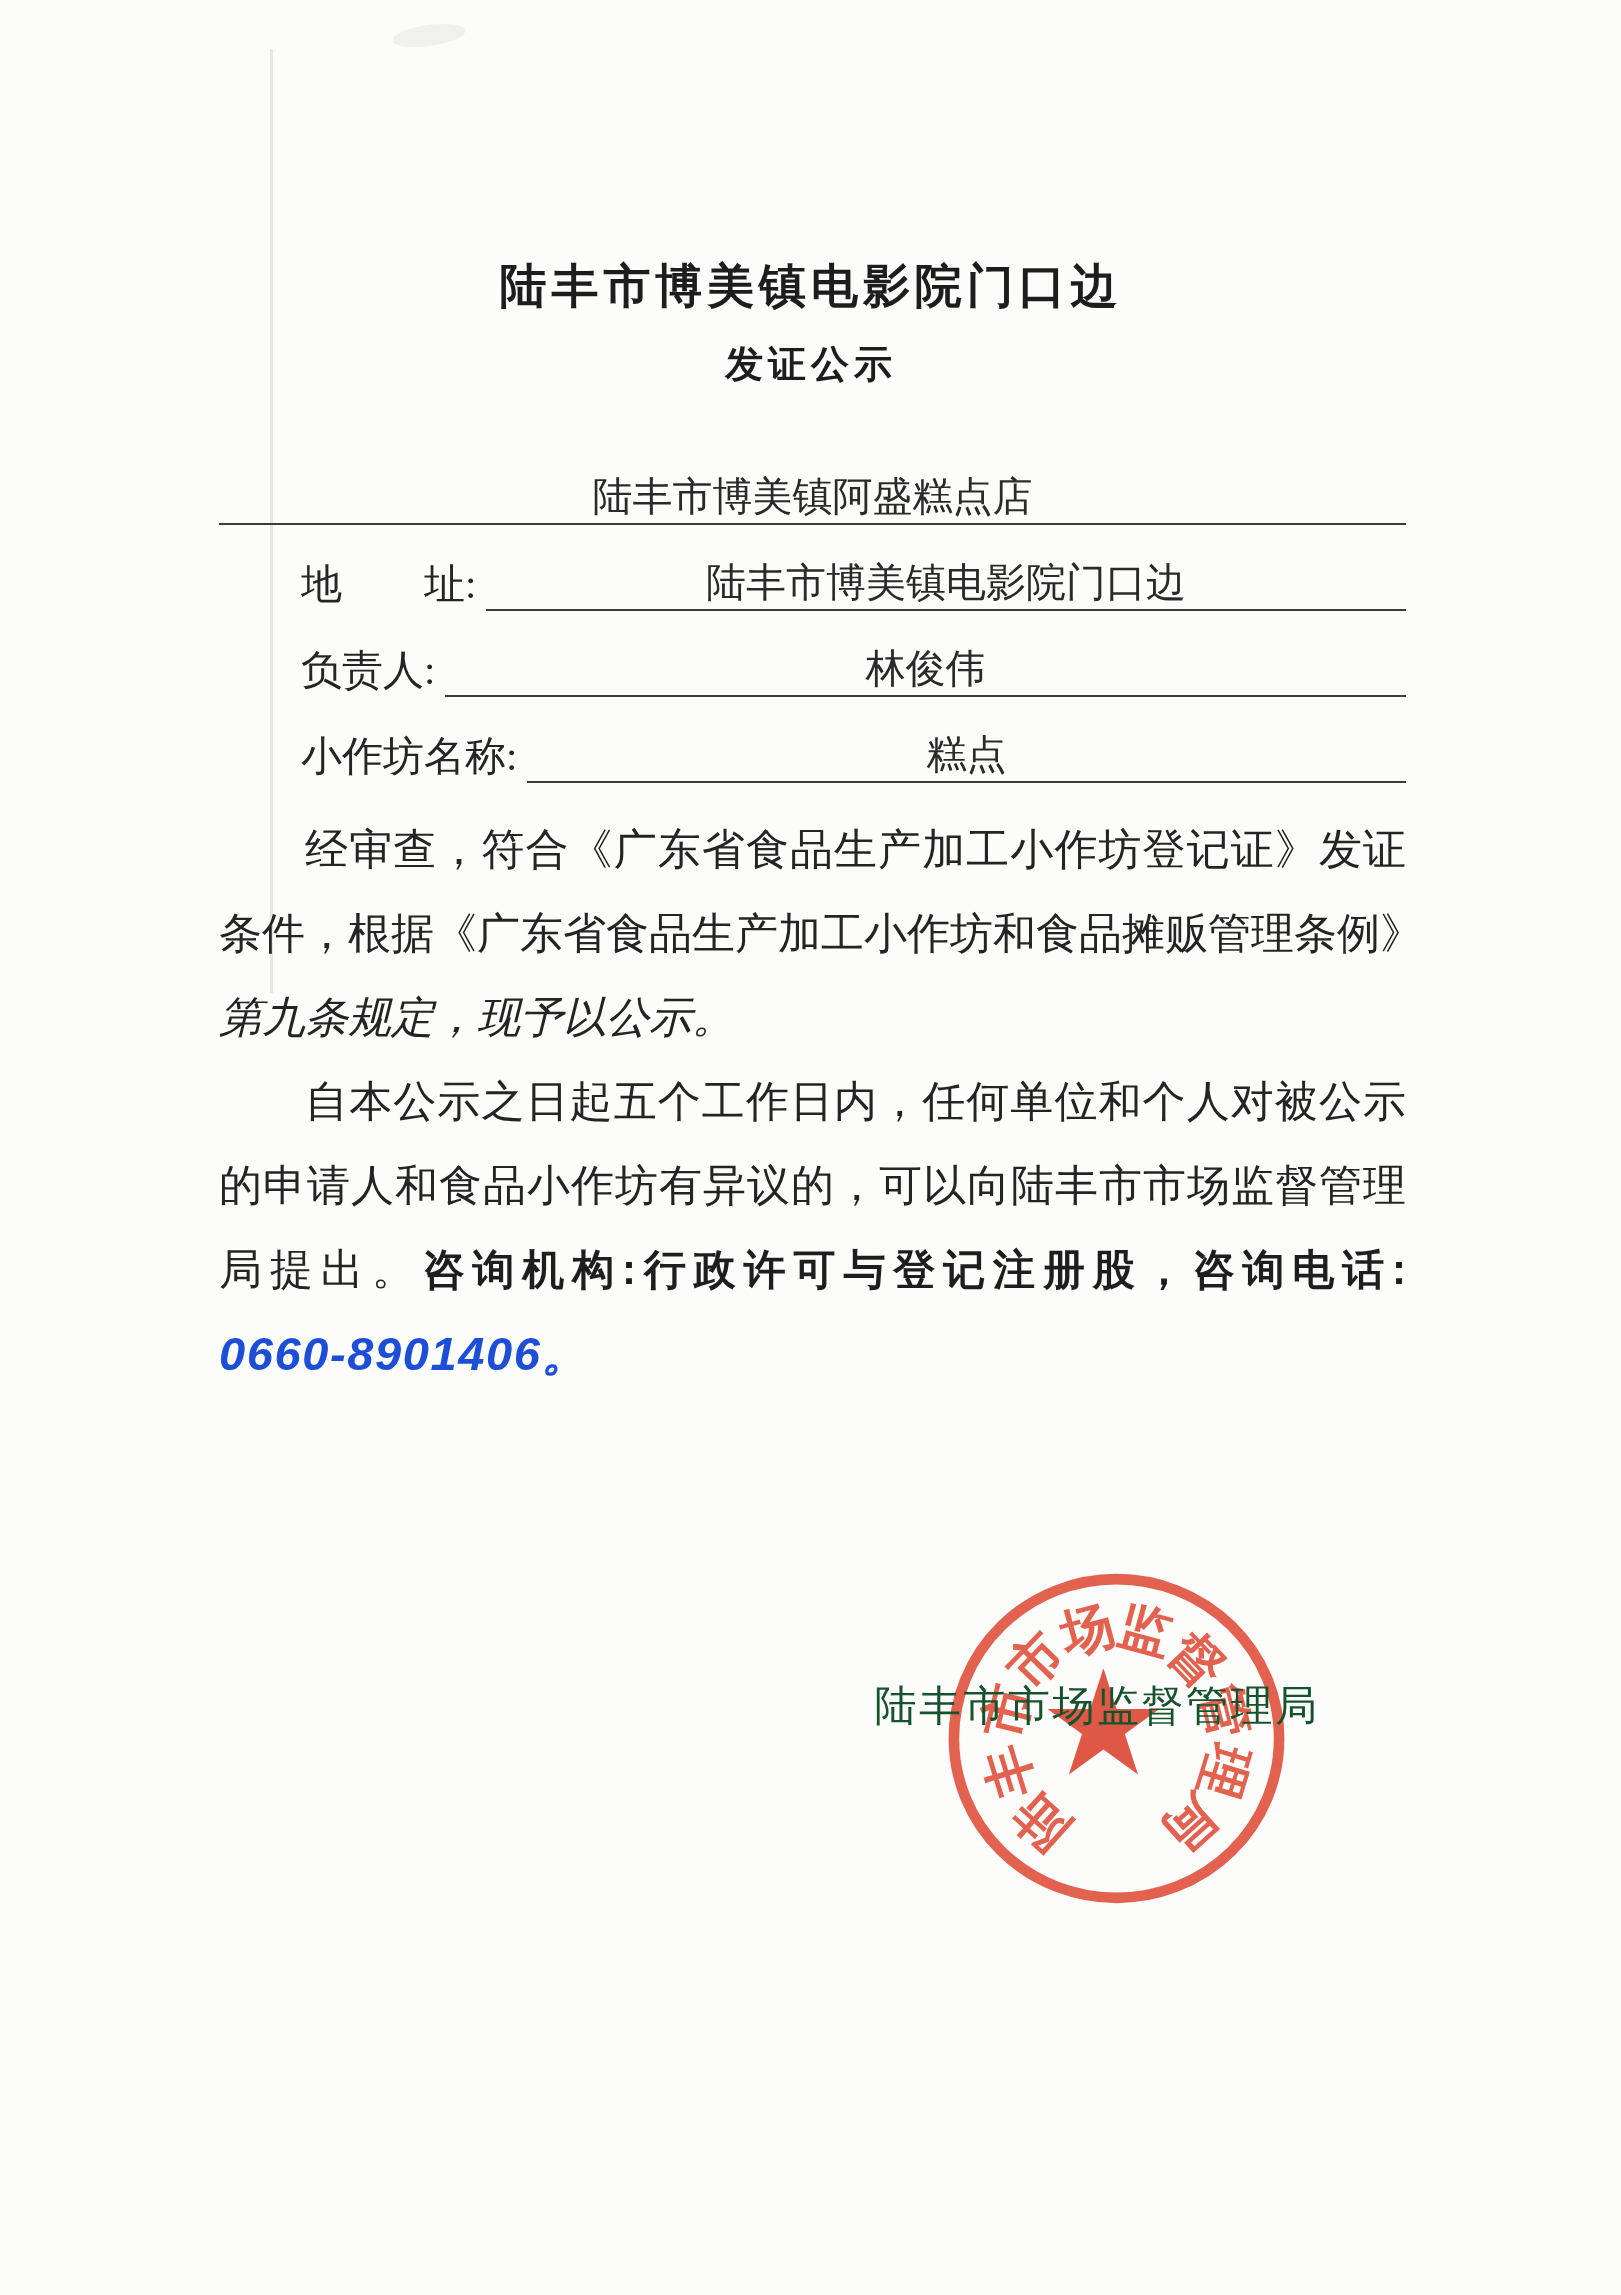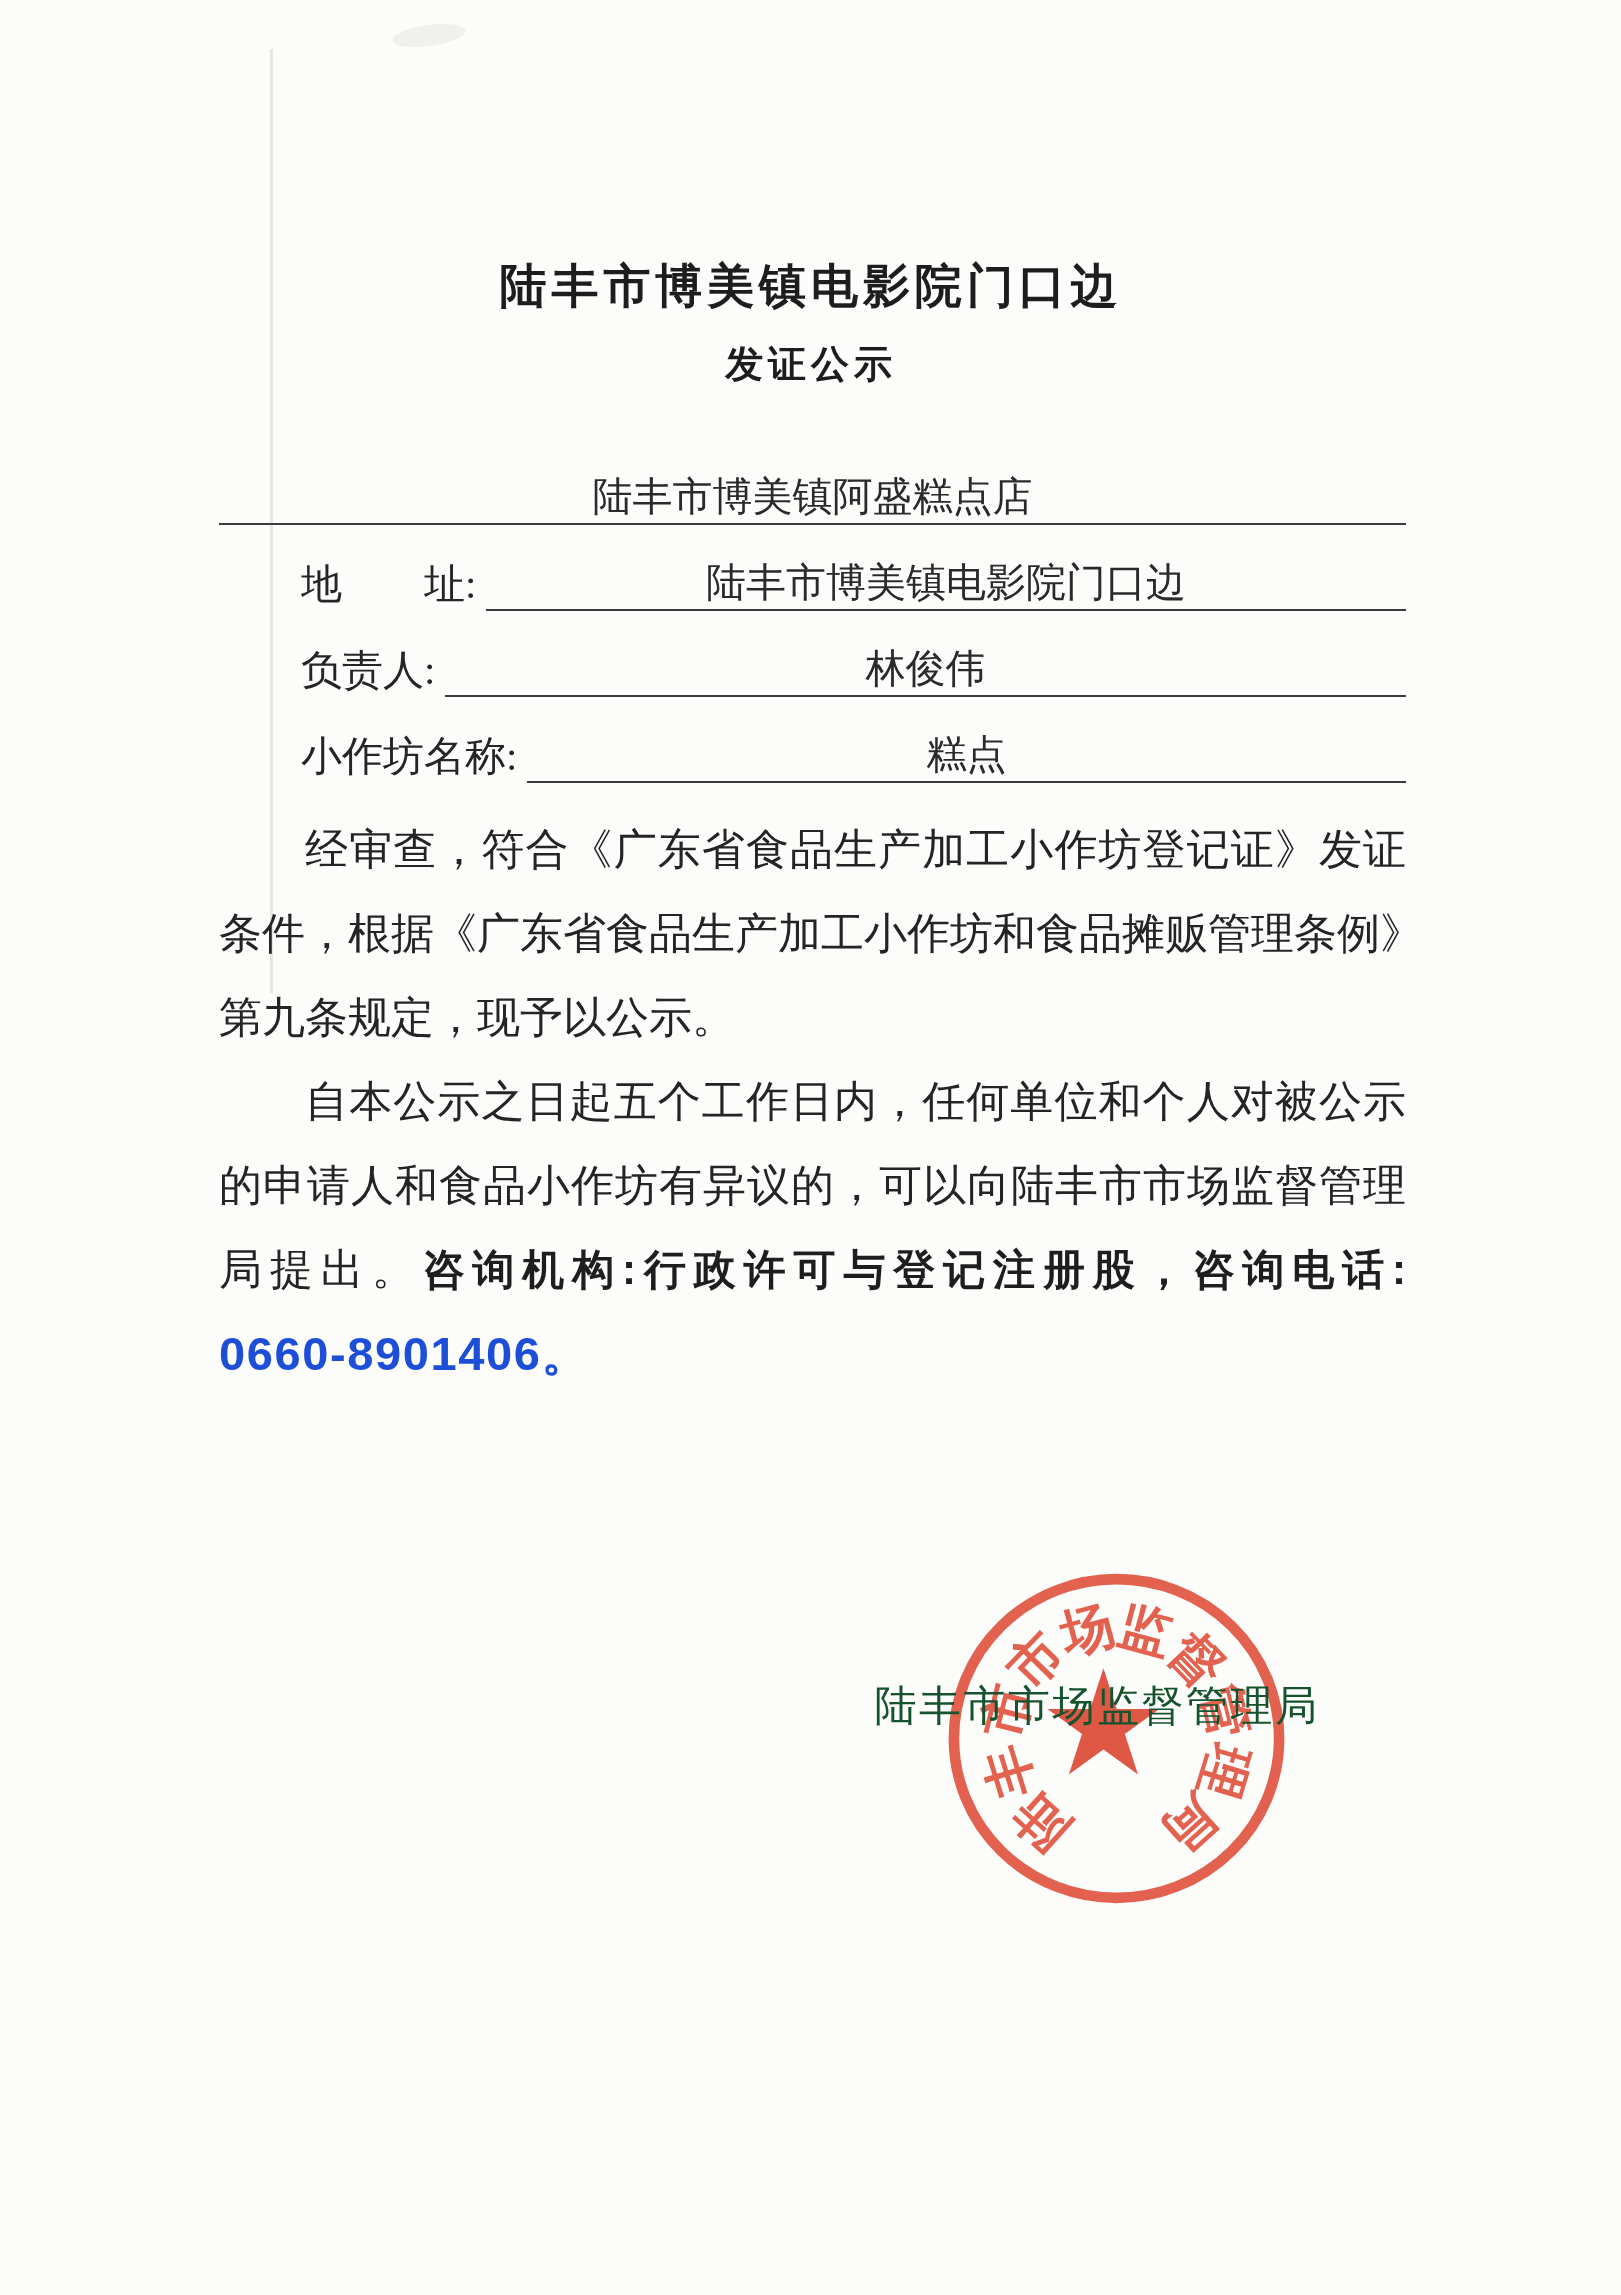--- a/index.html
+++ b/index.html
@@ -49,21 +49,21 @@
   }
   .body-text{
     position:absolute;left:219px;top:808px;width:1187px;
     font-size:43px;color:#242424;
   }
   .bline{
     height:84px;line-height:84px;
     text-align:justify;word-break:keep-all;white-space:nowrap;
   }
   .bline.just{text-align-last:justify;}
-  .bline.left{text-align-last:left;}
+  .bline.left{text-align-last:left;font-style:italic;}
   .bline .ind{display:inline-block;width:85px;}
   .bline b{
     font-family:"Liberation Sans","DejaVu Sans",sans-serif;
     font-weight:700;color:#1e1e1e;font-size:42px;
   }
   .phone-line{
     font-family:"Liberation Sans","DejaVu Sans",sans-serif;
     font-weight:700;font-size:47px;letter-spacing:1.6px;color:#1d4ed8;
   }
   .sig{

